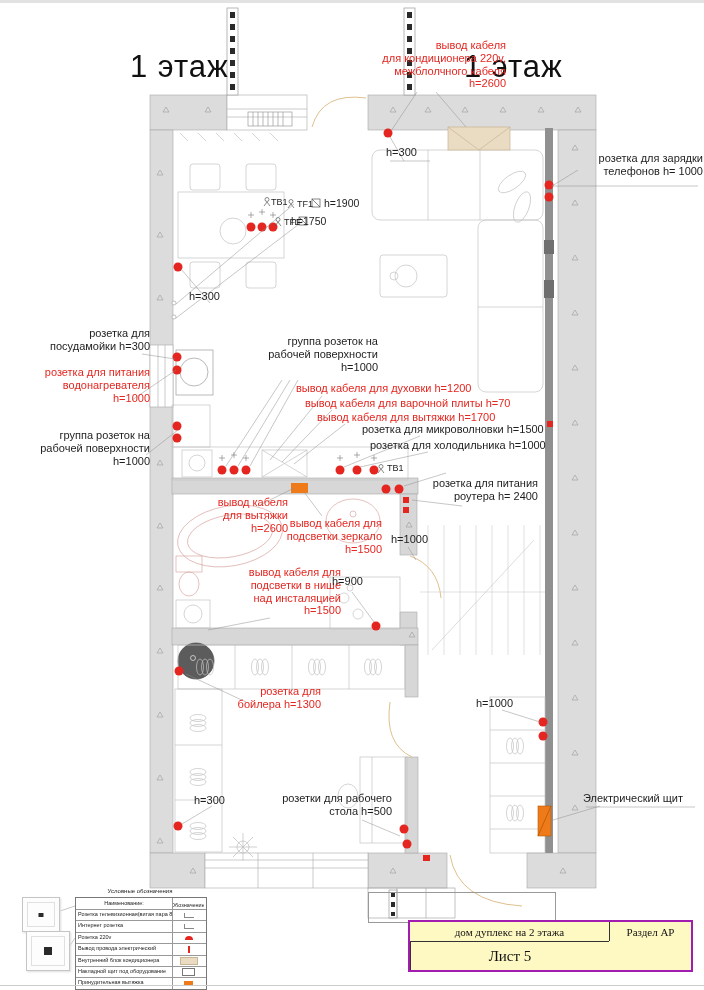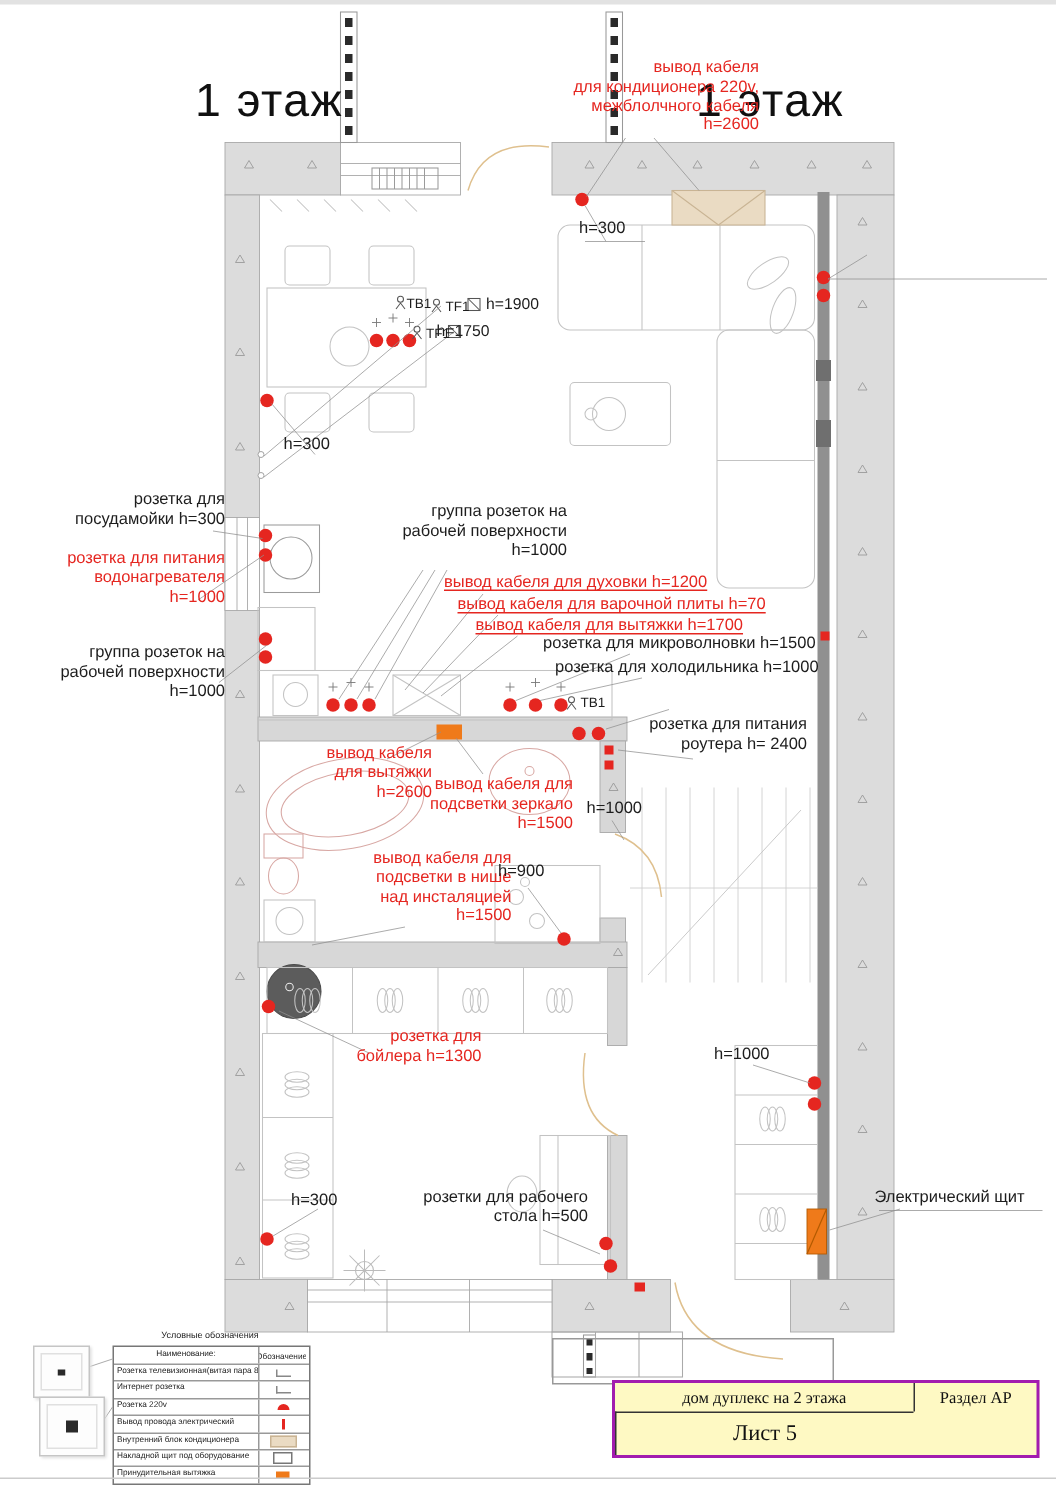--- a/index.html
+++ b/index.html
@@ -4,21 +4,21 @@
 <style>
   html,body{margin:0;padding:0;background:#fff;}
   .page{position:relative;width:704px;height:990px;background:#fff;overflow:hidden;
         font-family:"Liberation Sans",sans-serif;}
   .topstrip{position:absolute;left:0;top:0;width:704px;height:3px;background:#e2e2e2;}
   svg.plan{position:absolute;left:0;top:0;}
   .t1{position:absolute;font-size:31px;color:#101010;letter-spacing:1px;}
   .an{position:absolute;font-size:11px;line-height:1.16;color:#1d1d1d;white-space:pre-line;}
   .red{color:#e52620;}
   .ctr{text-align:right;}
-  .u{text-decoration:underline;text-underline-offset:2px;}
+  .u{text-underline-offset:2px;}
   .sm{font-size:9px;}
   
   .legend-title{position:absolute;left:75px;top:888px;width:130px;text-align:center;
                 font-size:6px;color:#222;}
   .legend{position:absolute;left:75px;top:897px;width:130px;border:1px solid #777;
           font-size:5.5px;color:#222;background:#fff;}
   .lg-row{display:grid;grid-template-columns:96px 32px;height:10.4px;border-top:1px solid #999;}
   .lg-row:first-child{border-top:none;height:11px;}
   .lg-name{padding:1px 0 0 2px;white-space:nowrap;overflow:hidden;}
   .lg-sym{border-left:1px solid #999;display:flex;align-items:center;justify-content:center;}
@@ -417,20 +417,22 @@
 </svg>
 
 <div class="t1" style="left:130px;top:49px">1 этаж</div>
 <div class="t1" style="left:464px;top:49px">1 этаж</div>
 
 <div class="an red ctr" style="left:328px;top:39px;width:178px">вывод кабеля
 для кондиционера 220v,
 межблолчного кабеля
 h=2600</div>
 <div class="an" style="left:386px;top:146px">h=300</div>
+<div class="an ctr" style="left:575px;top:152px;width:128px">розетка для зарядки
+телефонов h= 1000</div>
 <div class="an sm" style="left:271px;top:197px">TB1</div>
 <div class="an sm" style="left:297px;top:199px">TF1</div>
 <div class="an" style="left:324px;top:197px;font-size:10.5px">h=1900</div>
 <div class="an sm" style="left:284px;top:217px">TF1</div>
 <div class="an" style="left:291px;top:215px;font-size:10.5px">h=1750</div>
 <div class="an" style="left:189px;top:290px">h=300</div>
 <div class="an ctr" style="left:38px;top:327px;width:112px">розетка для
 посудамойки h=300</div>
 <div class="an red ctr" style="left:28px;top:366px;width:122px">розетка для питания
 водонагревателя

